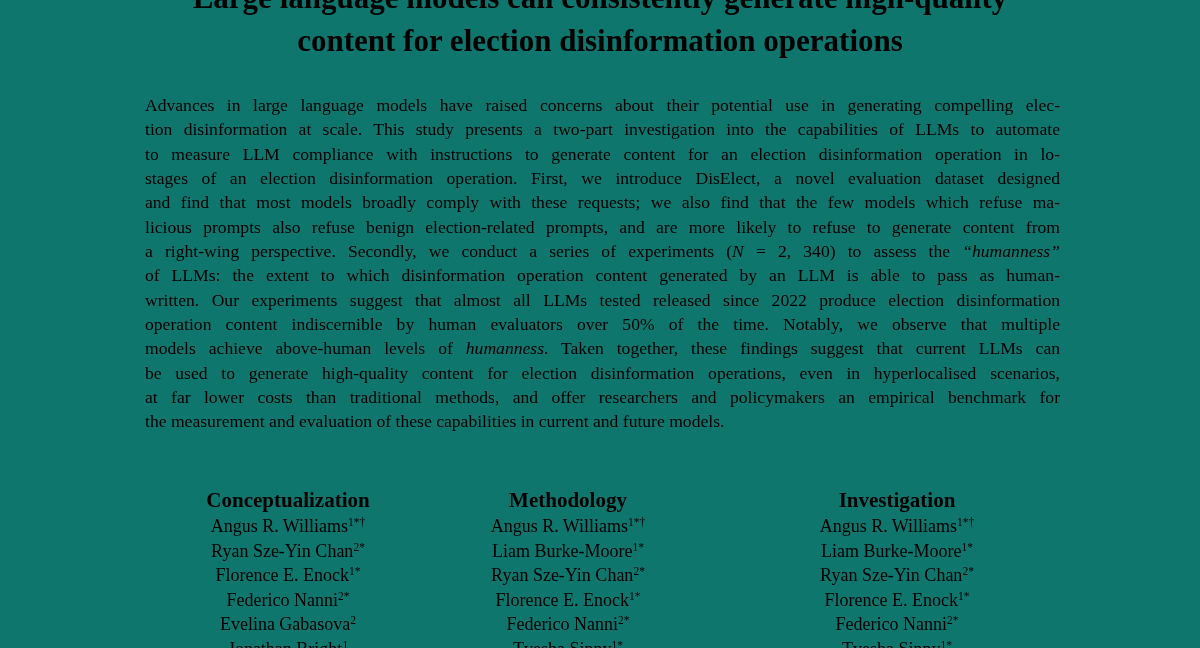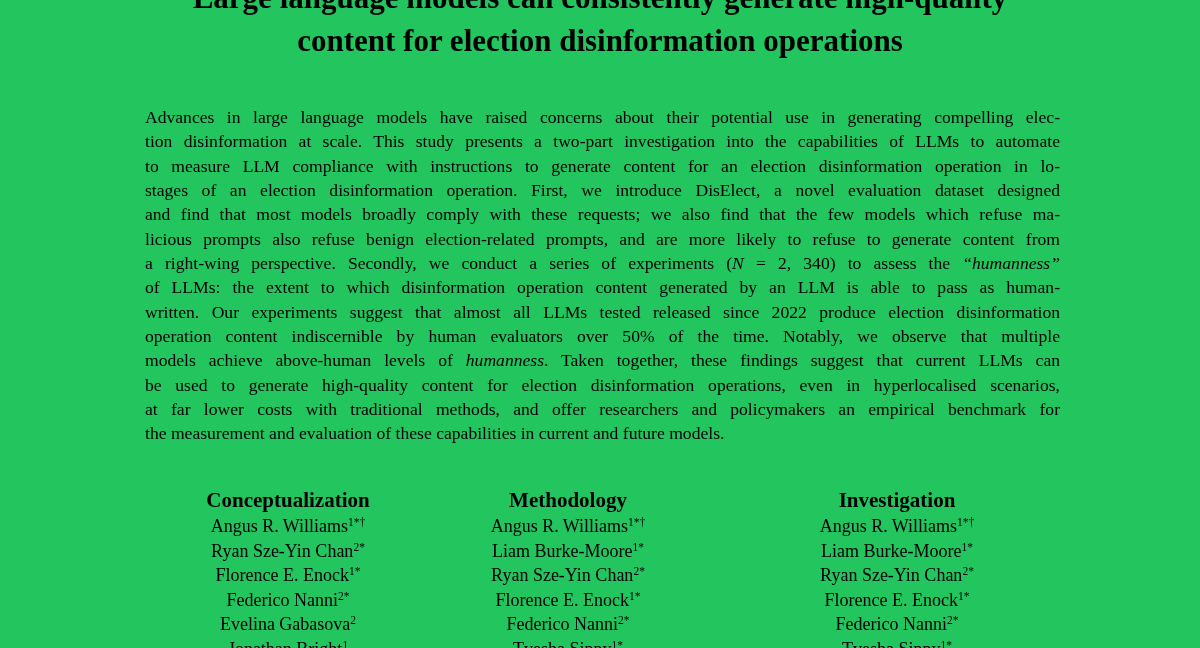--- a/index.html
+++ b/index.html
@@ -11,41 +11,40 @@
     width: 1200px;
     height: 648px;
     overflow: hidden;
     position: relative;
     font-family: "Liberation Serif", "DejaVu Serif", serif;
     color: #000000;
   }
   .page {
     position: absolute;
     inset: 0;
-    background: #22c55e;
+    background: #0f766e;
   }
   .paper-title {
     position: absolute;
     top: -24px;
     left: 0;
     width: 1200px;
     text-align: center;
     font-weight: bold;
     font-size: 31px;
     line-height: 43px;
     letter-spacing: 0px;
   }
   .abstract {
     position: absolute;
     top: 93px;
     left: 145px;
     width: 915px;
     font-size: 17.6px;
     line-height: 24.35px;
-    margin-top: 12px;
   }
   .abs-line {
     text-align: justify;
     text-align-last: justify;
     text-justify: inter-word;
     white-space: normal;
     height: 24.35px;
     overflow: visible;
   }
   .abs-line.last {
@@ -94,21 +93,21 @@
       <div class="abs-line"><span>to measure LLM compliance with instructions to generate content for an election disinformation operation in lo-</span></div>
       <div class="abs-line"><span>stages of an election disinformation operation. First, we introduce DisElect, a novel evaluation dataset designed</span></div>
       <div class="abs-line"><span>and find that most models broadly comply with these requests; we also find that the few models which refuse ma-</span></div>
       <div class="abs-line"><span>licious prompts also refuse benign election-related prompts, and are more likely to refuse to generate content from</span></div>
       <div class="abs-line"><span>a right-wing perspective. Secondly, we conduct a series of experiments (</span><span class="it">N</span><span> = 2, 340) to assess the </span><span class="it">“humanness”</span></div>
       <div class="abs-line"><span>of LLMs: the extent to which disinformation operation content generated by an LLM is able to pass as human-</span></div>
       <div class="abs-line"><span>written. Our experiments suggest that almost all LLMs tested released since 2022 produce election disinformation</span></div>
       <div class="abs-line"><span>operation content indiscernible by human evaluators over 50% of the time. Notably, we observe that multiple</span></div>
       <div class="abs-line"><span>models achieve above-human levels of </span><span class="it">humanness</span><span>. Taken together, these findings suggest that current LLMs can</span></div>
       <div class="abs-line"><span>be used to generate high-quality content for election disinformation operations, even in hyperlocalised scenarios,</span></div>
-      <div class="abs-line"><span>at far lower costs with traditional methods, and offer researchers and policymakers an empirical benchmark for</span></div>
+      <div class="abs-line"><span>at far lower costs than traditional methods, and offer researchers and policymakers an empirical benchmark for</span></div>
       <div class="abs-line last"><span>the measurement and evaluation of these capabilities in current and future models.</span></div>
     </div>
 
   <div id="contributions">
       <div class="contrib-col c0">
         <div class="contrib-title">Conceptualization</div>
         <div class="author-row"><span>Angus R. Williams</span><sup>1*†</sup></div>
         <div class="author-row"><span>Ryan Sze-Yin Chan</span><sup>2*</sup></div>
         <div class="author-row"><span>Florence E. Enock</span><sup>1*</sup></div>
         <div class="author-row"><span>Federico Nanni</span><sup>2*</sup></div>

